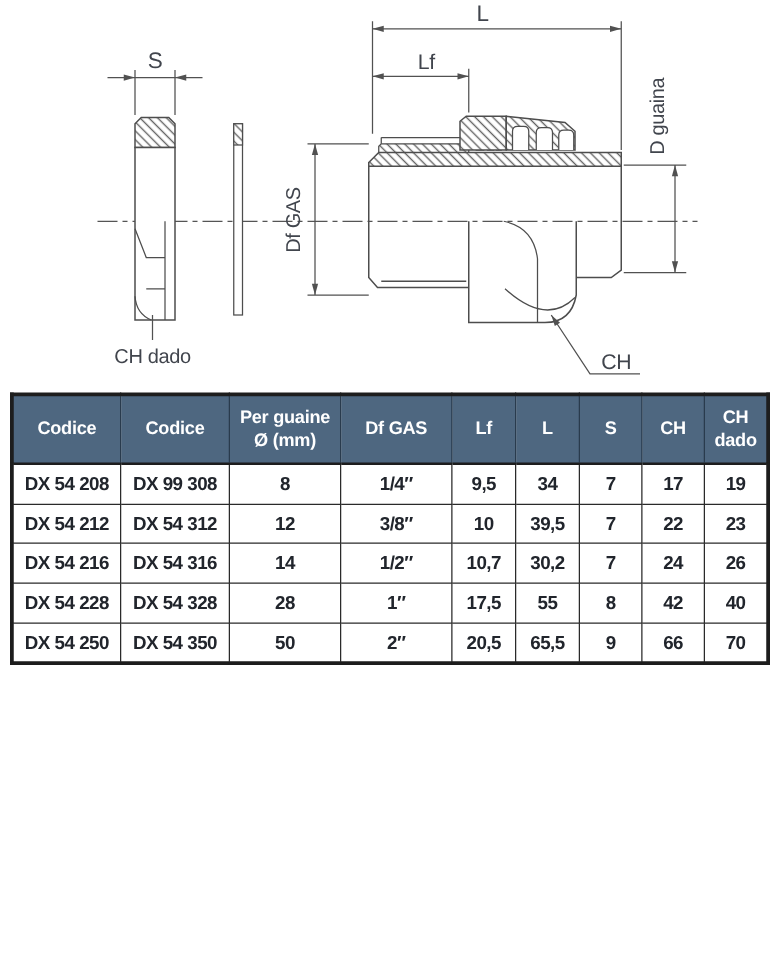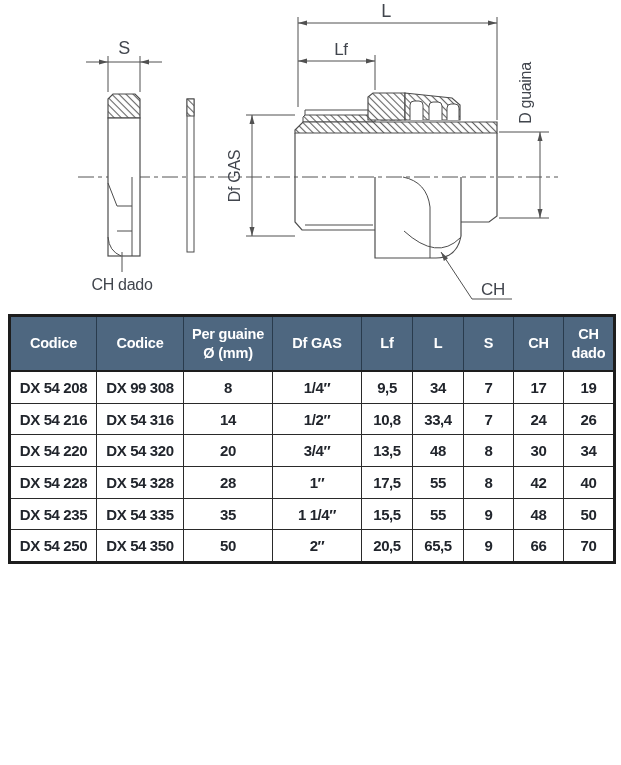--- a/index.html
+++ b/index.html
@@ -181,64 +181,53 @@
           <td>DX 99 308</td>
           <td>8</td>
           <td>1/4″</td>
           <td>9,5</td>
           <td>34</td>
           <td>7</td>
           <td>17</td>
           <td>19</td>
         </tr>
         <tr>
+          <td>DX 54 212</td>
+          <td>DX 54 312</td>
+          <td>12</td>
+          <td>3/8″</td>
+          <td>10</td>
+          <td>39,5</td>
+          <td>7</td>
+          <td>22</td>
+          <td>23</td>
+        </tr>
+        <tr>
           <td>DX 54 216</td>
           <td>DX 54 316</td>
           <td>14</td>
           <td>1/2″</td>
-          <td>10,8</td>
-          <td>33,4</td>
+          <td>10,7</td>
+          <td>30,2</td>
           <td>7</td>
           <td>24</td>
           <td>26</td>
-        </tr>
-        <tr>
-          <td>DX 54 220</td>
-          <td>DX 54 320</td>
-          <td>20</td>
-          <td>3/4″</td>
-          <td>13,5</td>
-          <td>48</td>
-          <td>8</td>
-          <td>30</td>
-          <td>34</td>
         </tr>
         <tr>
           <td>DX 54 228</td>
           <td>DX 54 328</td>
           <td>28</td>
           <td>1″</td>
           <td>17,5</td>
           <td>55</td>
           <td>8</td>
           <td>42</td>
           <td>40</td>
         </tr>
         <tr>
-          <td>DX 54 235</td>
-          <td>DX 54 335</td>
-          <td>35</td>
-          <td>1 1/4″</td>
-          <td>15,5</td>
-          <td>55</td>
-          <td>9</td>
-          <td>48</td>
-          <td>50</td>
-        </tr>
-        <tr>
           <td>DX 54 250</td>
           <td>DX 54 350</td>
           <td>50</td>
           <td>2″</td>
           <td>20,5</td>
           <td>65,5</td>
           <td>9</td>
           <td>66</td>
           <td>70</td>
         </tr>

